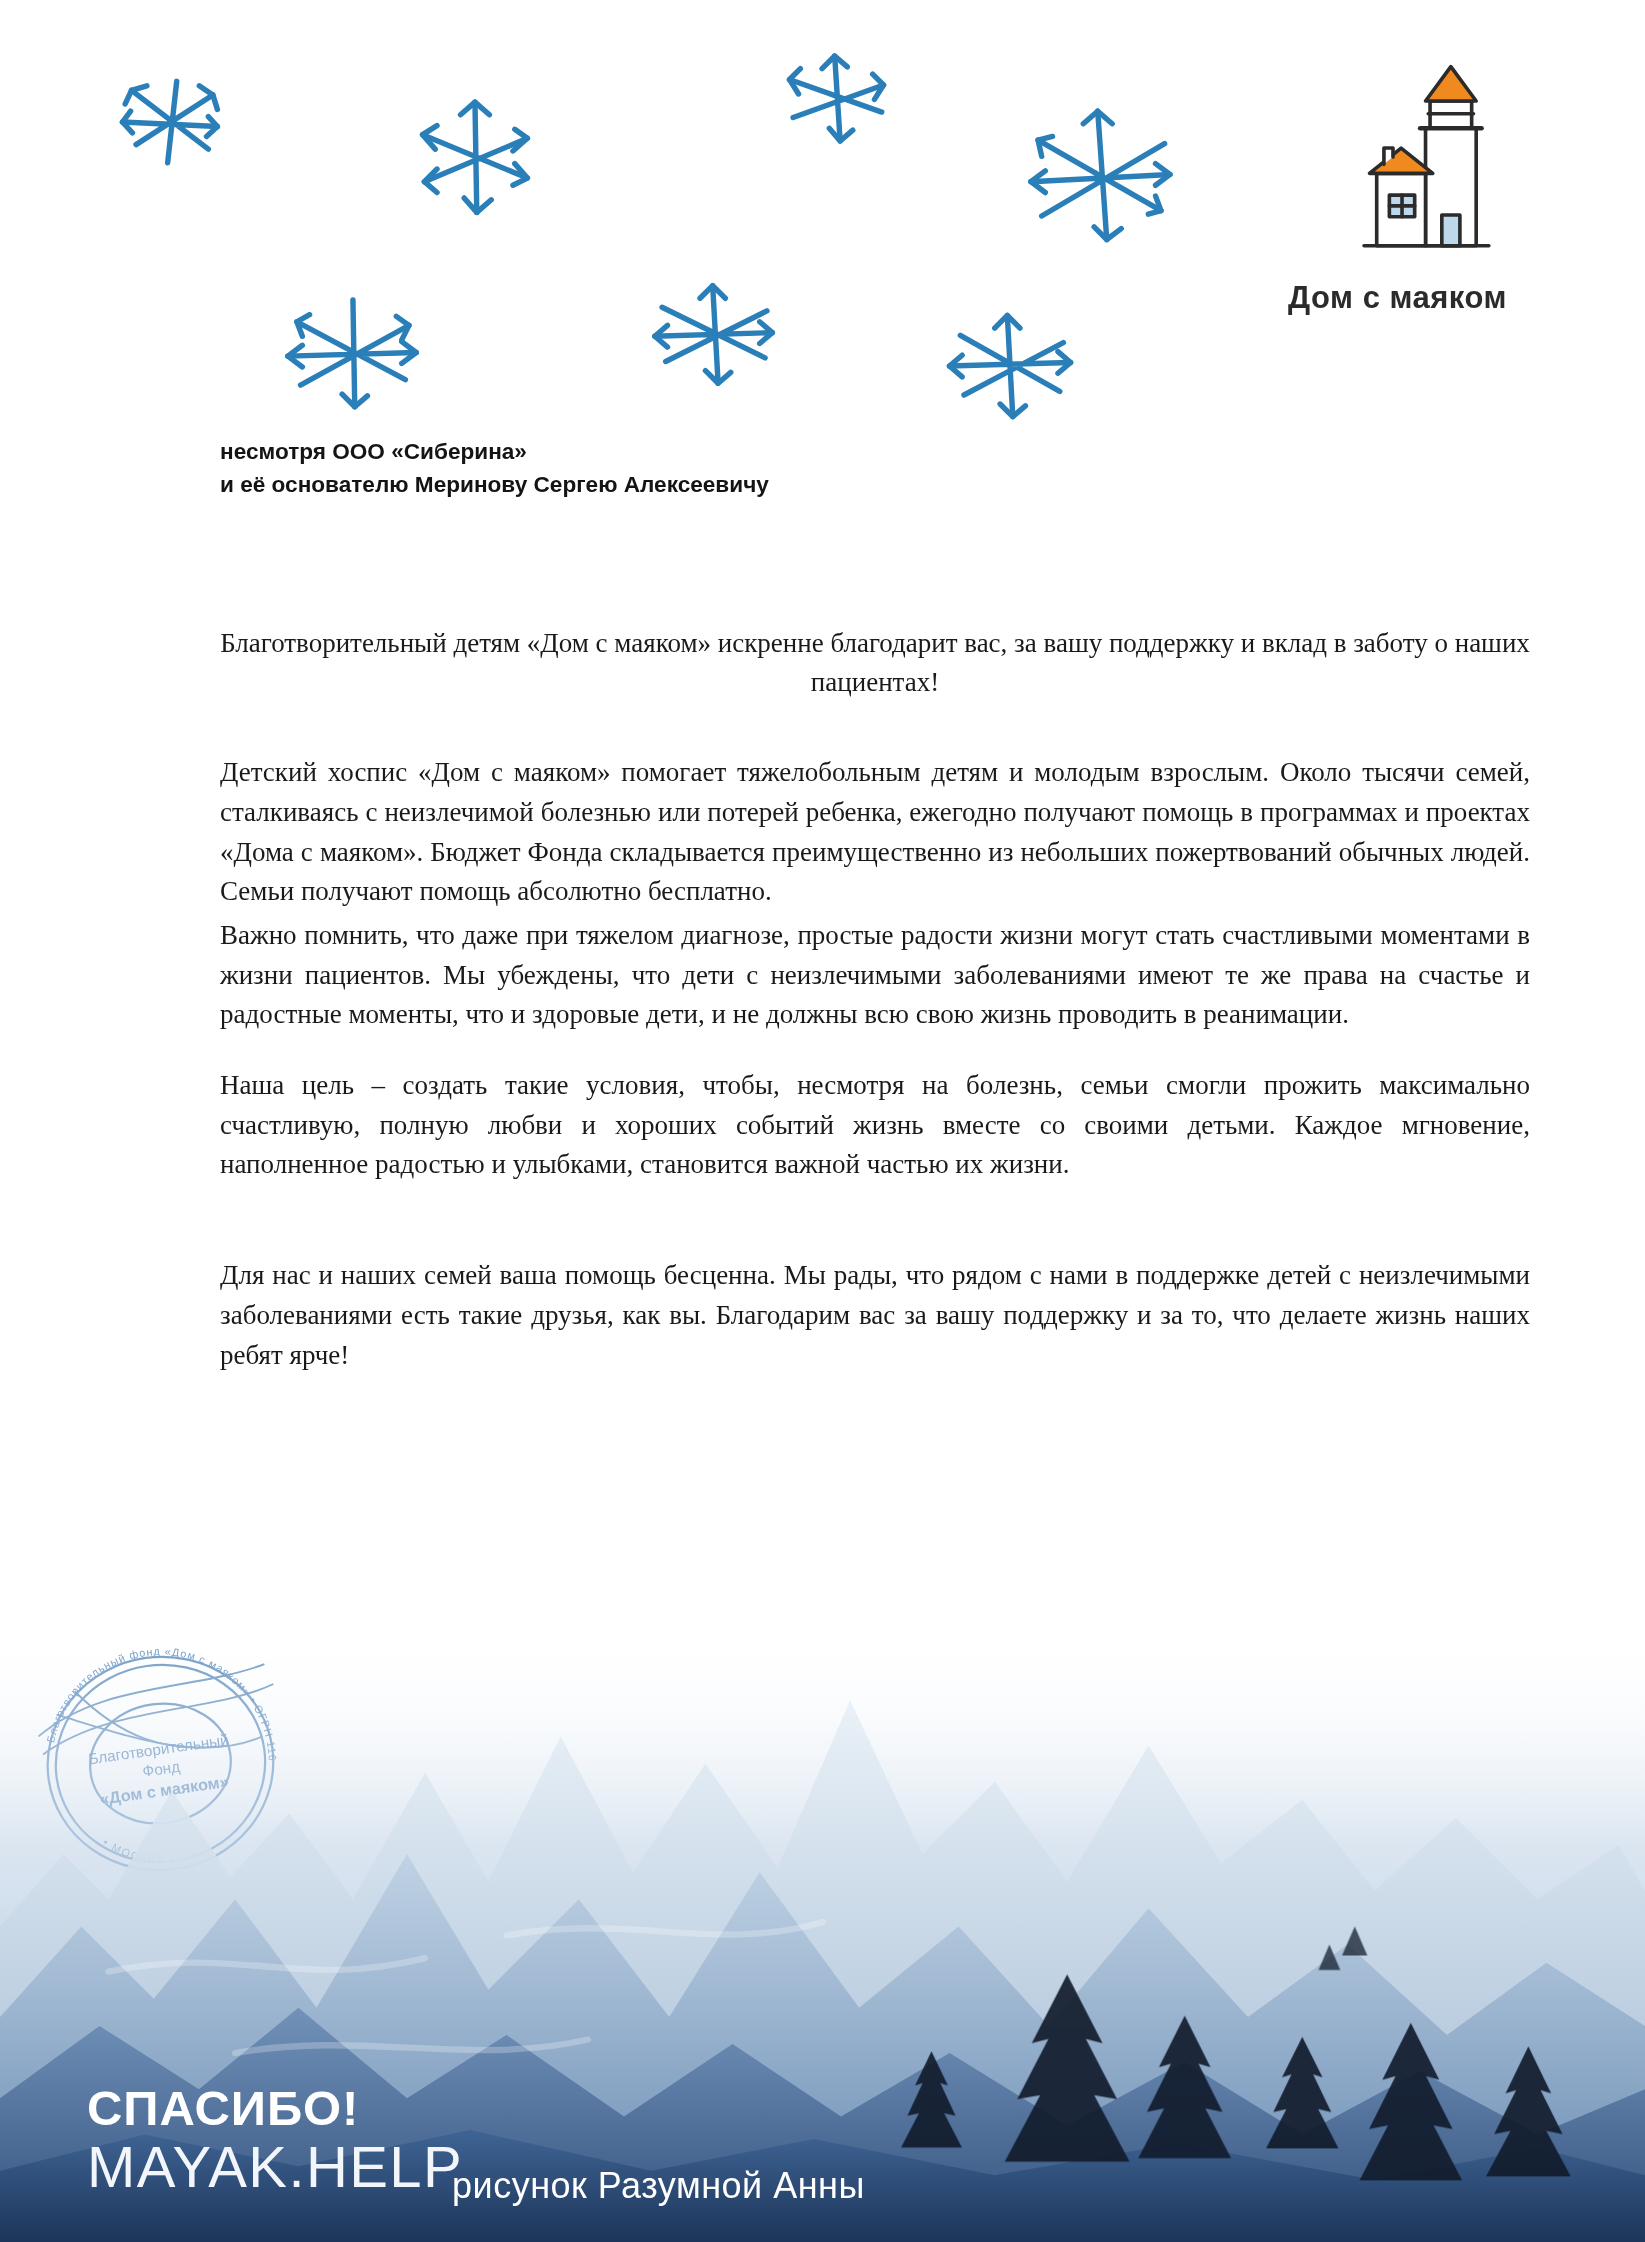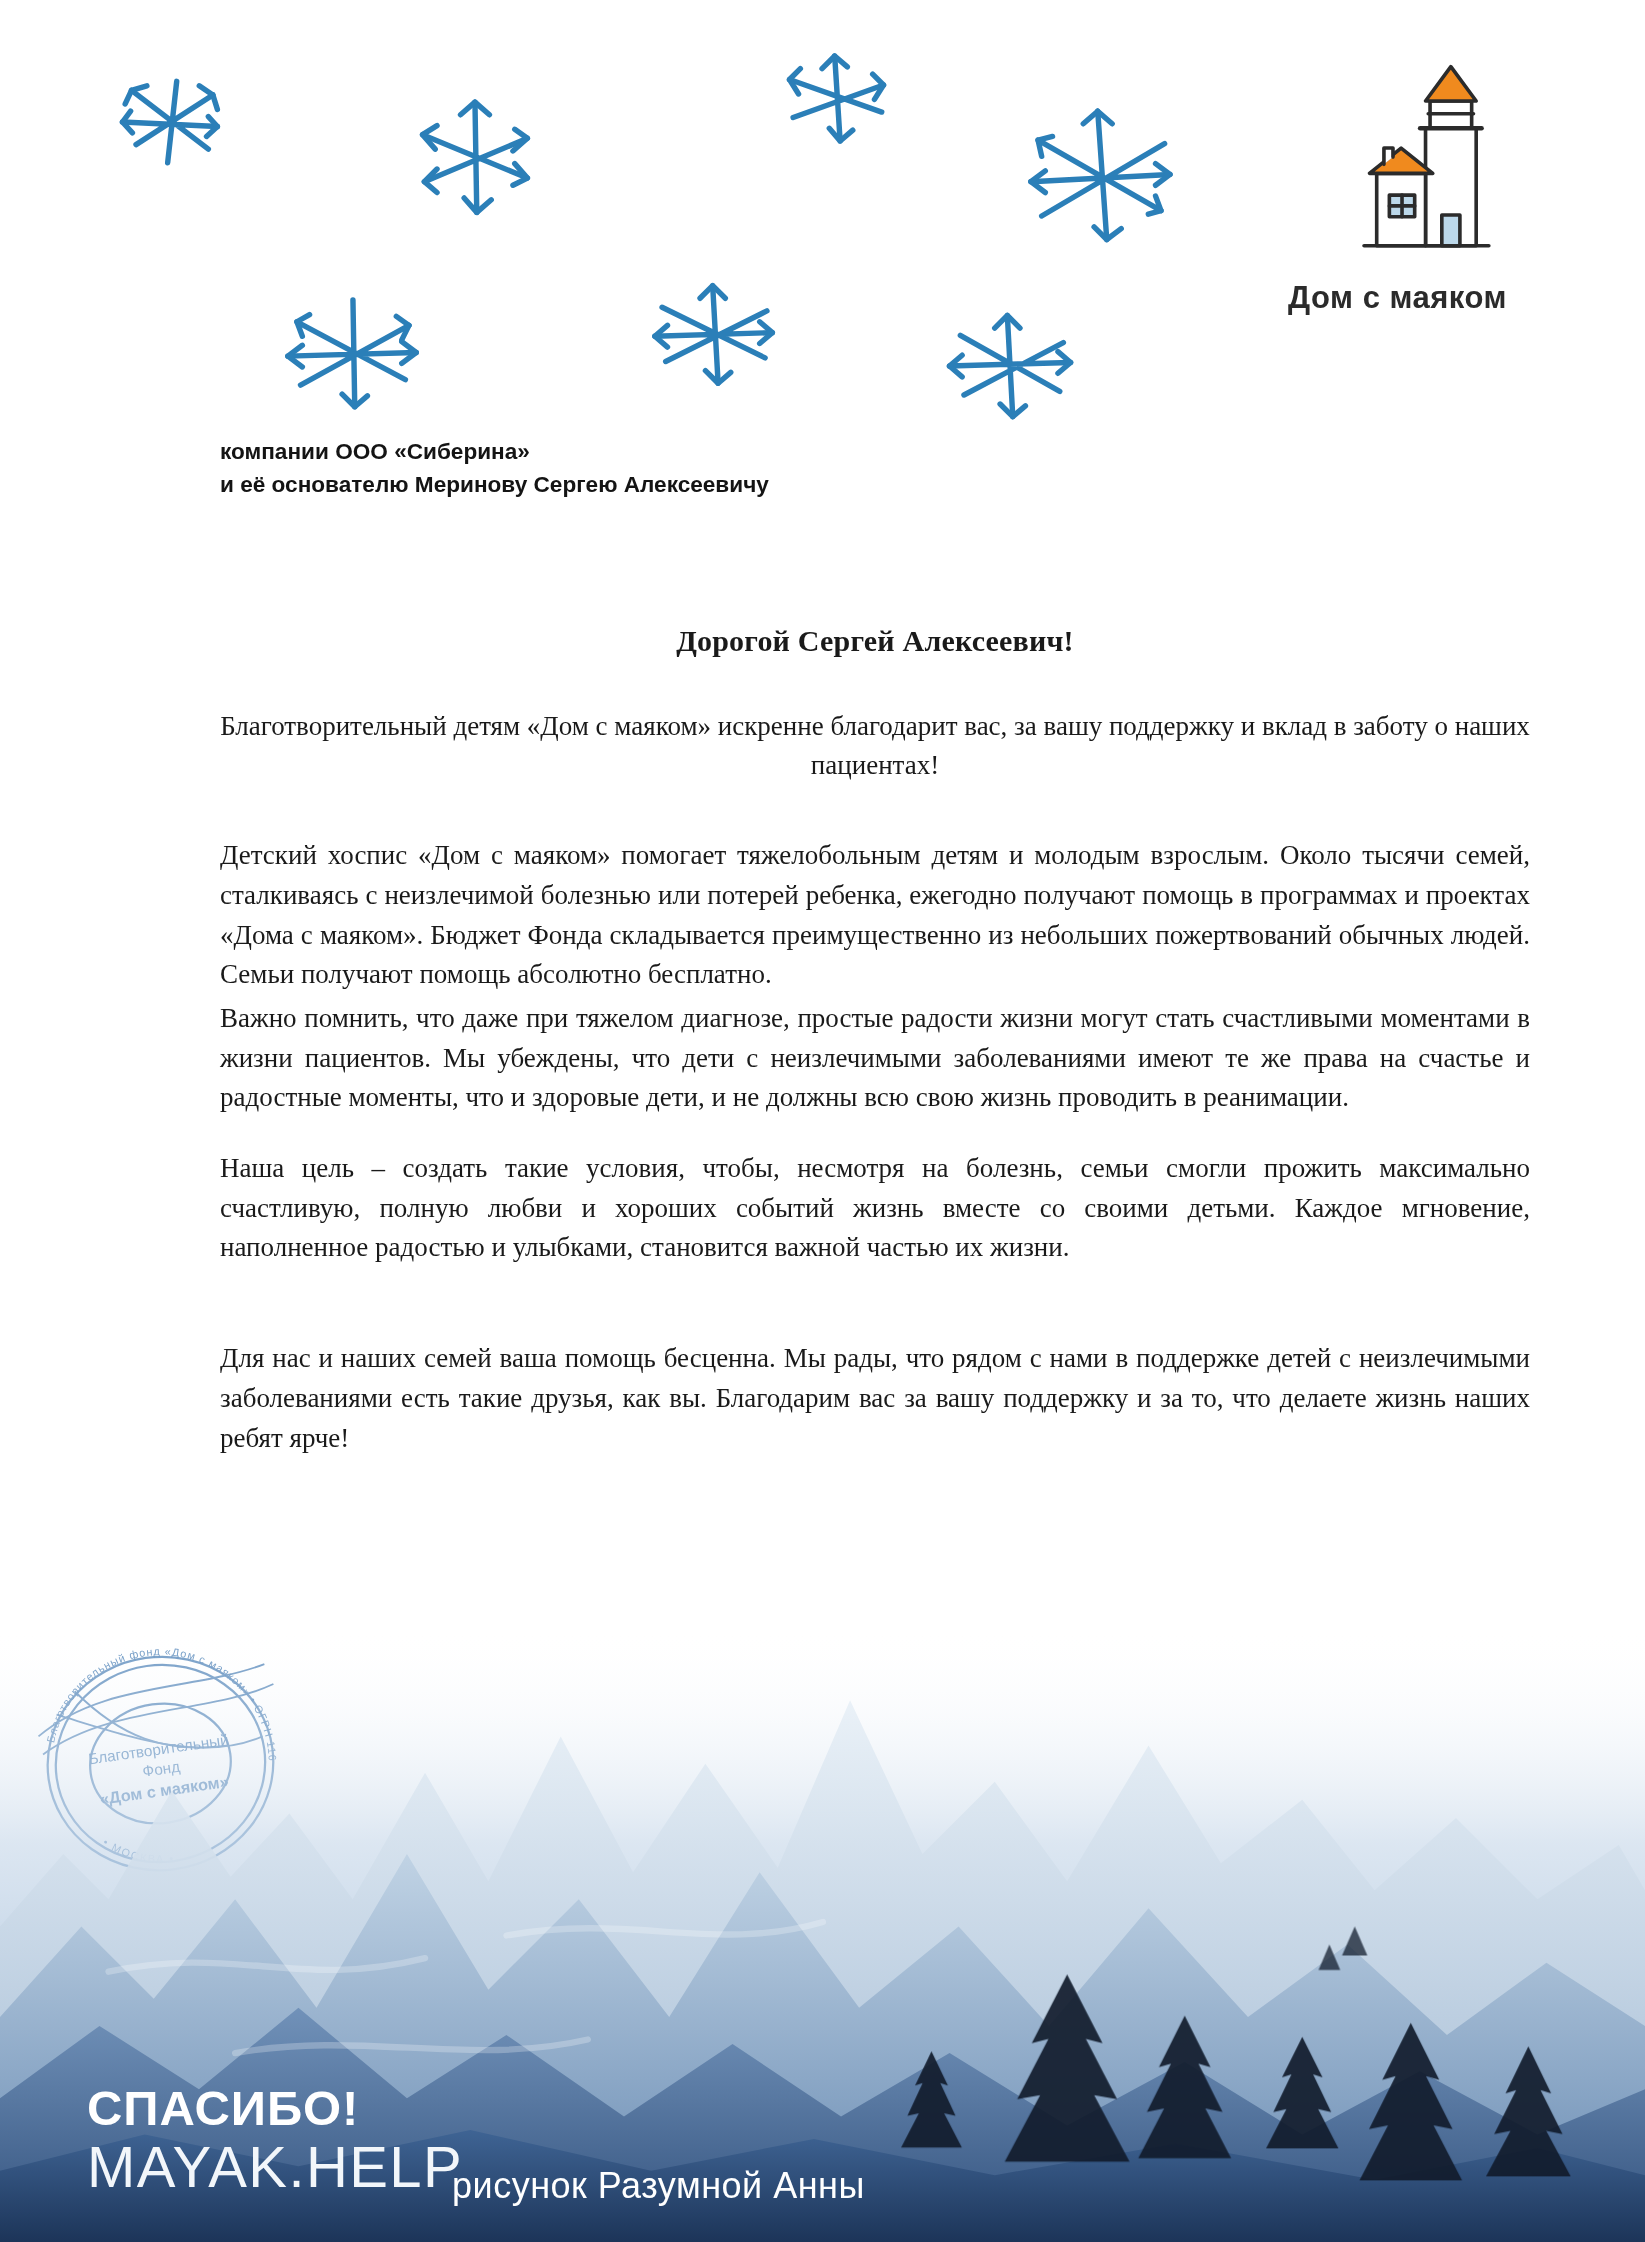--- a/index.html
+++ b/index.html
@@ -218,26 +218,25 @@
       <line x1="170" y1="156" x2="170" y2="180"></line>
       <line x1="156" y1="168" x2="184" y2="168"></line>
 
       <path d="M128,212 L266,212"></path>
     </g>
   </svg>
   <div class="logo-wordmark">Дом с маяком</div>
 </div>
 
 <div class="addressee">
-  <div>компании ООО «Сиберина»</div>
+  <div>несмотря ООО «Сиберина»</div>
   <div>и её основателю Меринову Сергею Алексеевичу</div>
 </div>
 
 <div class="letter">
-  <p class="salutation">Дорогой Сергей Алексеевич!</p>
   <p class="intro">Благотворительный детям «Дом с маяком» искренне благодарит вас, за вашу поддержку и вклад в заботу о наших пациентах!</p>
   <p class="para tight">Детский хоспис «Дом с маяком» помогает тяжелобольным детям и молодым взрослым. Около тысячи семей, сталкиваясь с неизлечимой болезнью или потерей ребенка, ежегодно получают помощь в программах и проектах «Дома с маяком». Бюджет Фонда складывается преимущественно из небольших пожертвований обычных людей. Семьи получают помощь абсолютно бесплатно.</p>
   <p class="para"> Важно помнить, что даже при тяжелом диагнозе, простые радости жизни могут стать счастливыми моментами в жизни пациентов. Мы убеждены, что дети с неизлечимыми заболеваниями имеют те же права на счастье и радостные моменты, что и здоровые дети, и не должны всю свою жизнь проводить в реанимации.</p>
   <p class="para gap-before">Наша цель – создать такие условия, чтобы, несмотря на болезнь, семьи смогли прожить максимально счастливую, полную любви и хороших событий жизнь вместе со своими детьми. Каждое мгновение, наполненное радостью и улыбками, становится важной частью их жизни.</p>
   <p class="para big-gap-before">Для нас и наших семей ваша помощь бесценна. Мы рады, что рядом с нами в поддержке детей с неизлечимыми заболеваниями есть такие друзья, как вы. Благодарим вас за вашу поддержку и за то, что делаете жизнь наших ребят ярче!</p>
 </div>
 
 <svg class="stamp" viewBox="0 0 330 290">
   <defs>
     <path id="stampArcTop" d="M 35,150 A 120,120 0 0 1 275,150"></path>

